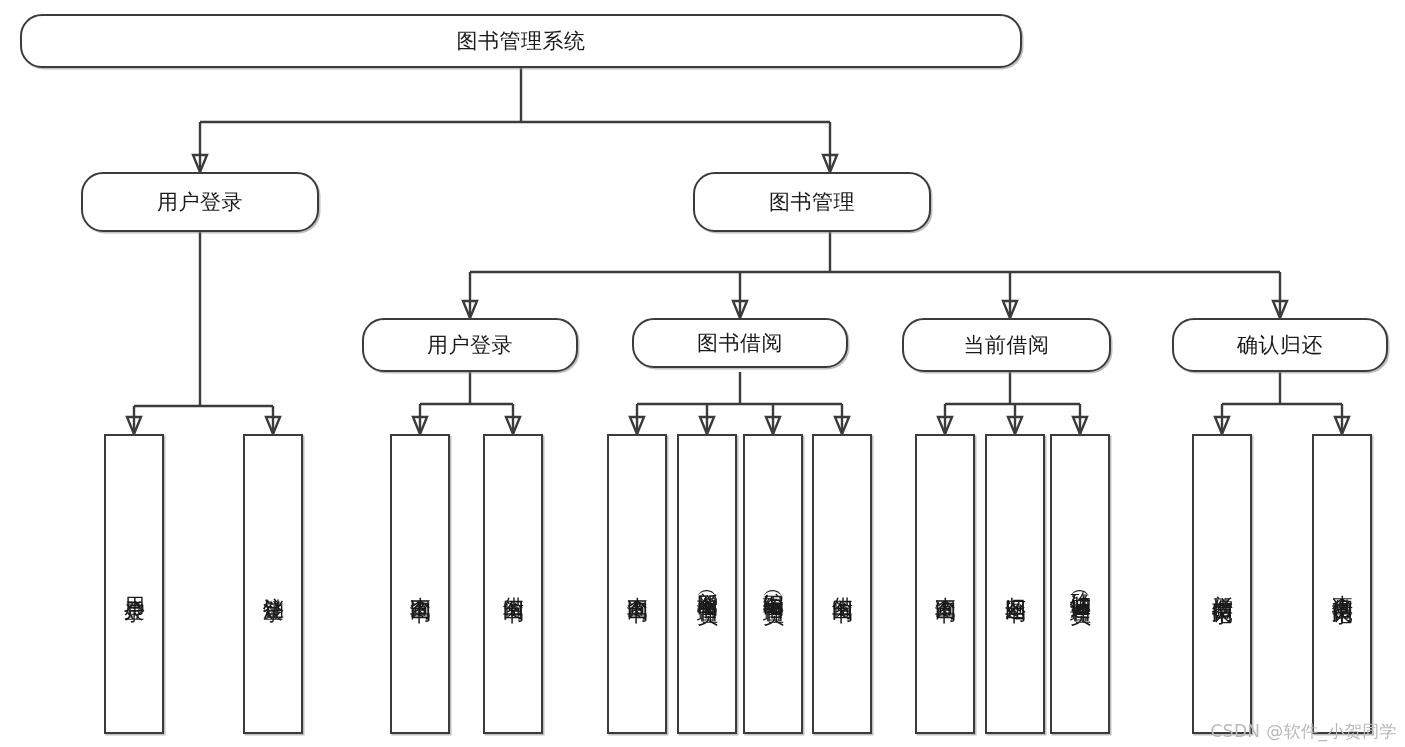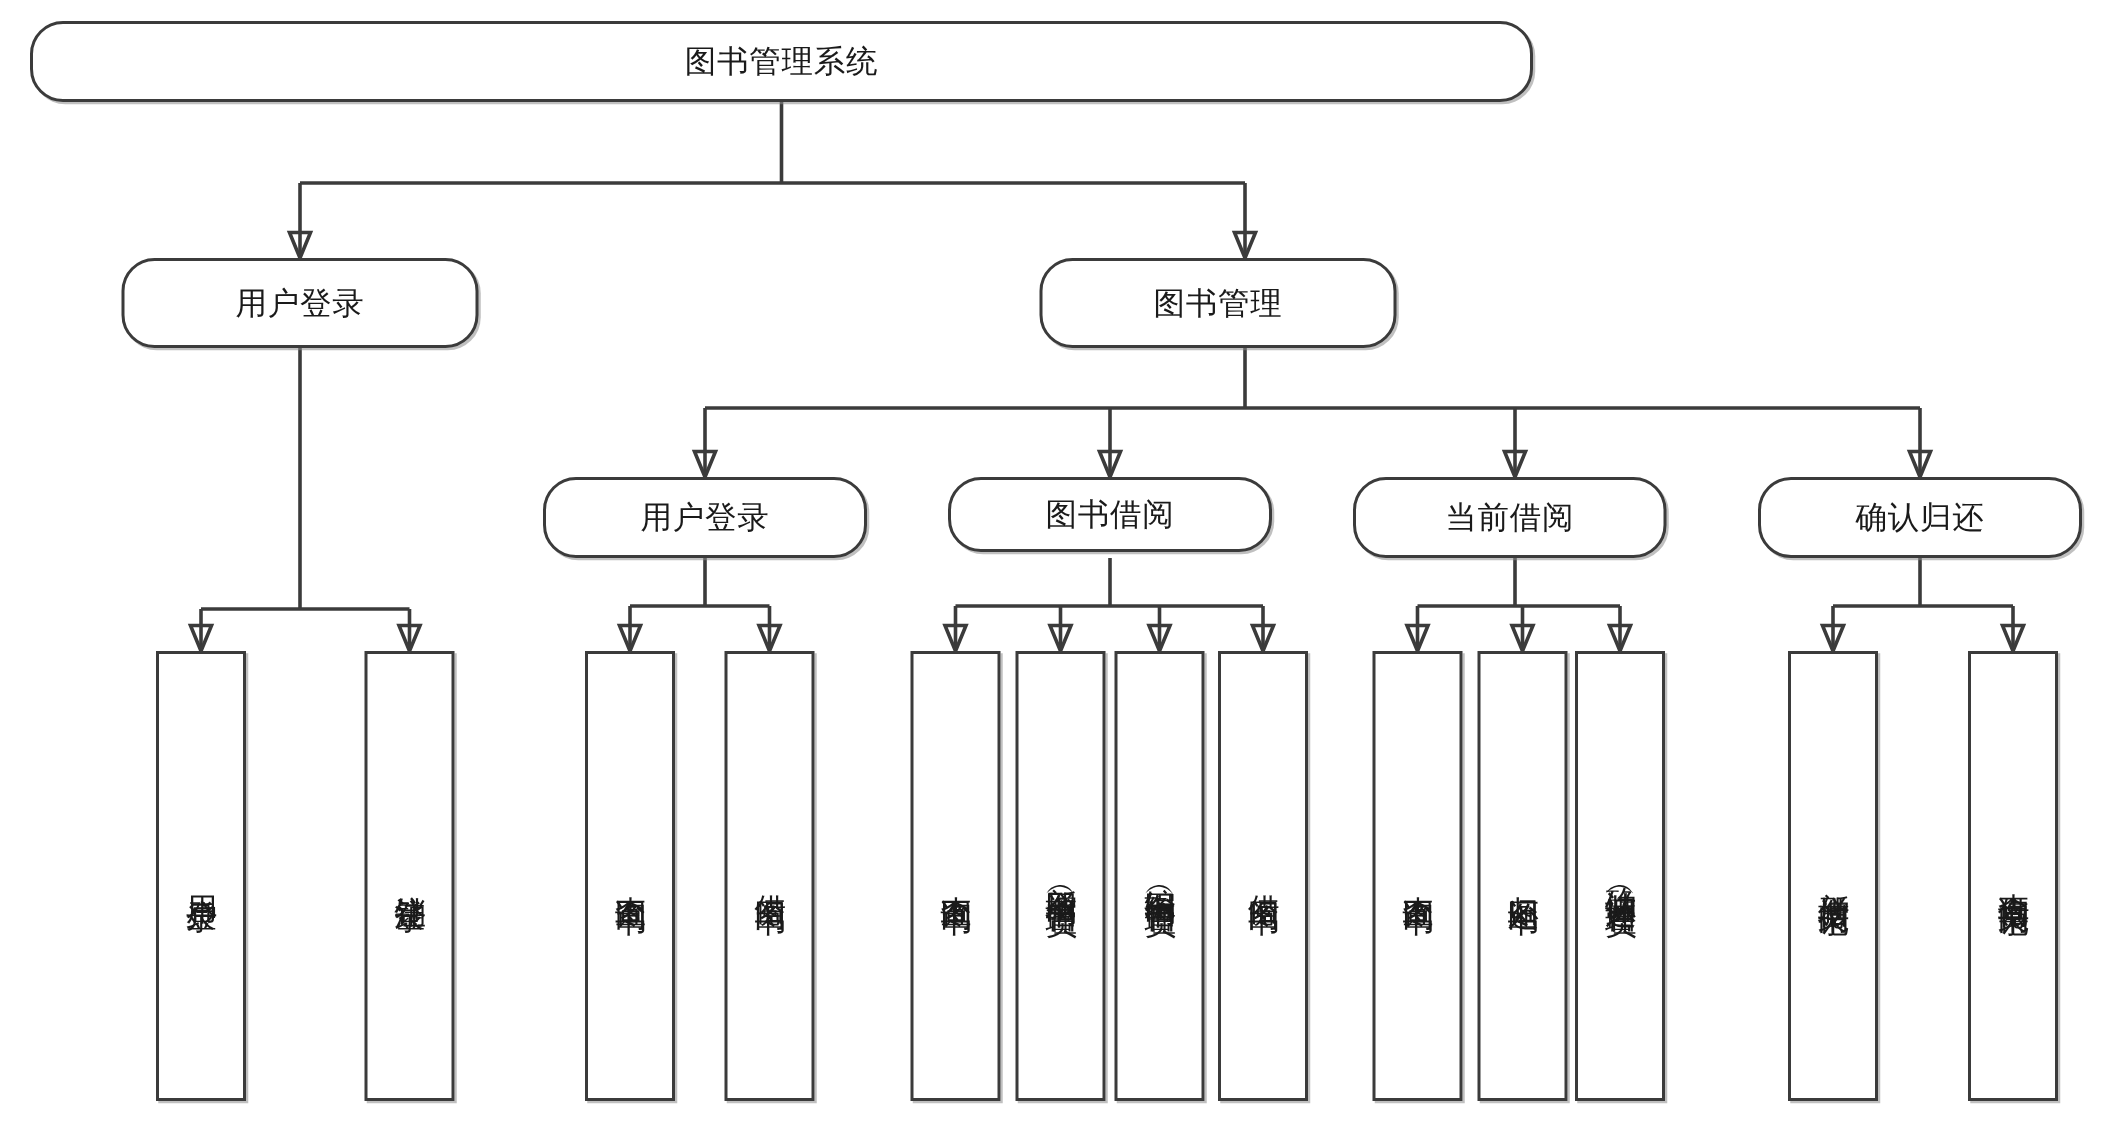--- a/index.html
+++ b/index.html
@@ -183,13 +183,14 @@
         <span>确认归还（管理员）</span>
       </div>
       <div class="node node-v" style="left: 1192px; top: 434px; width: 60px; height: 300px;">
         <span>新增借阅记录</span>
       </div>
       <div class="node node-v" style="left: 1312px; top: 434px; width: 60px; height: 300px;">
         <span>查询借阅记录</span>
       </div>
     </div>
 
+  <div class="watermark">CSDN @软件_小贺同学</div>
 </div>
 
 </body></html>

